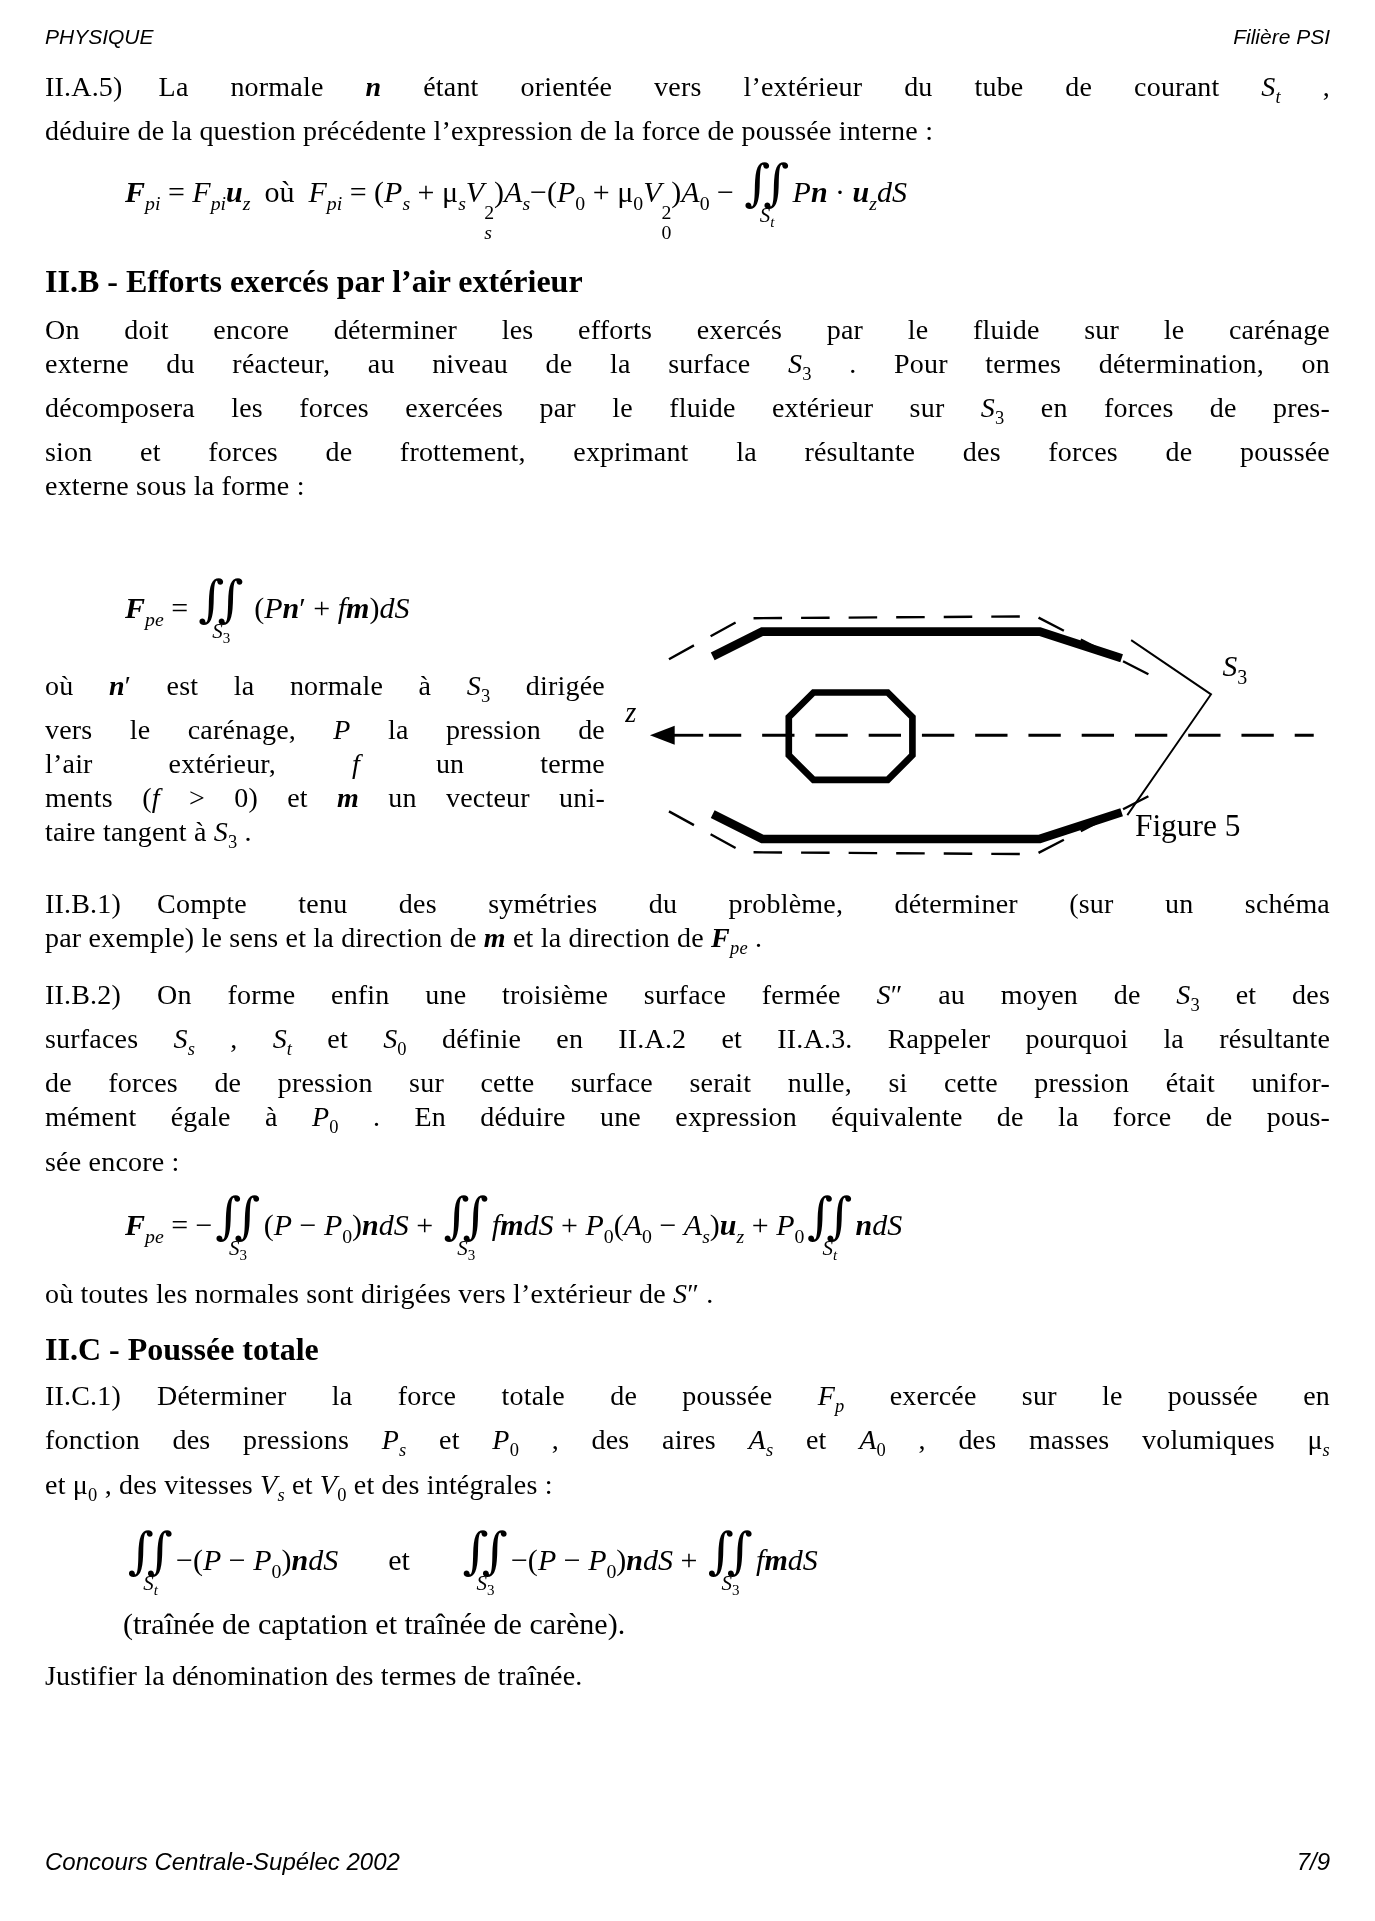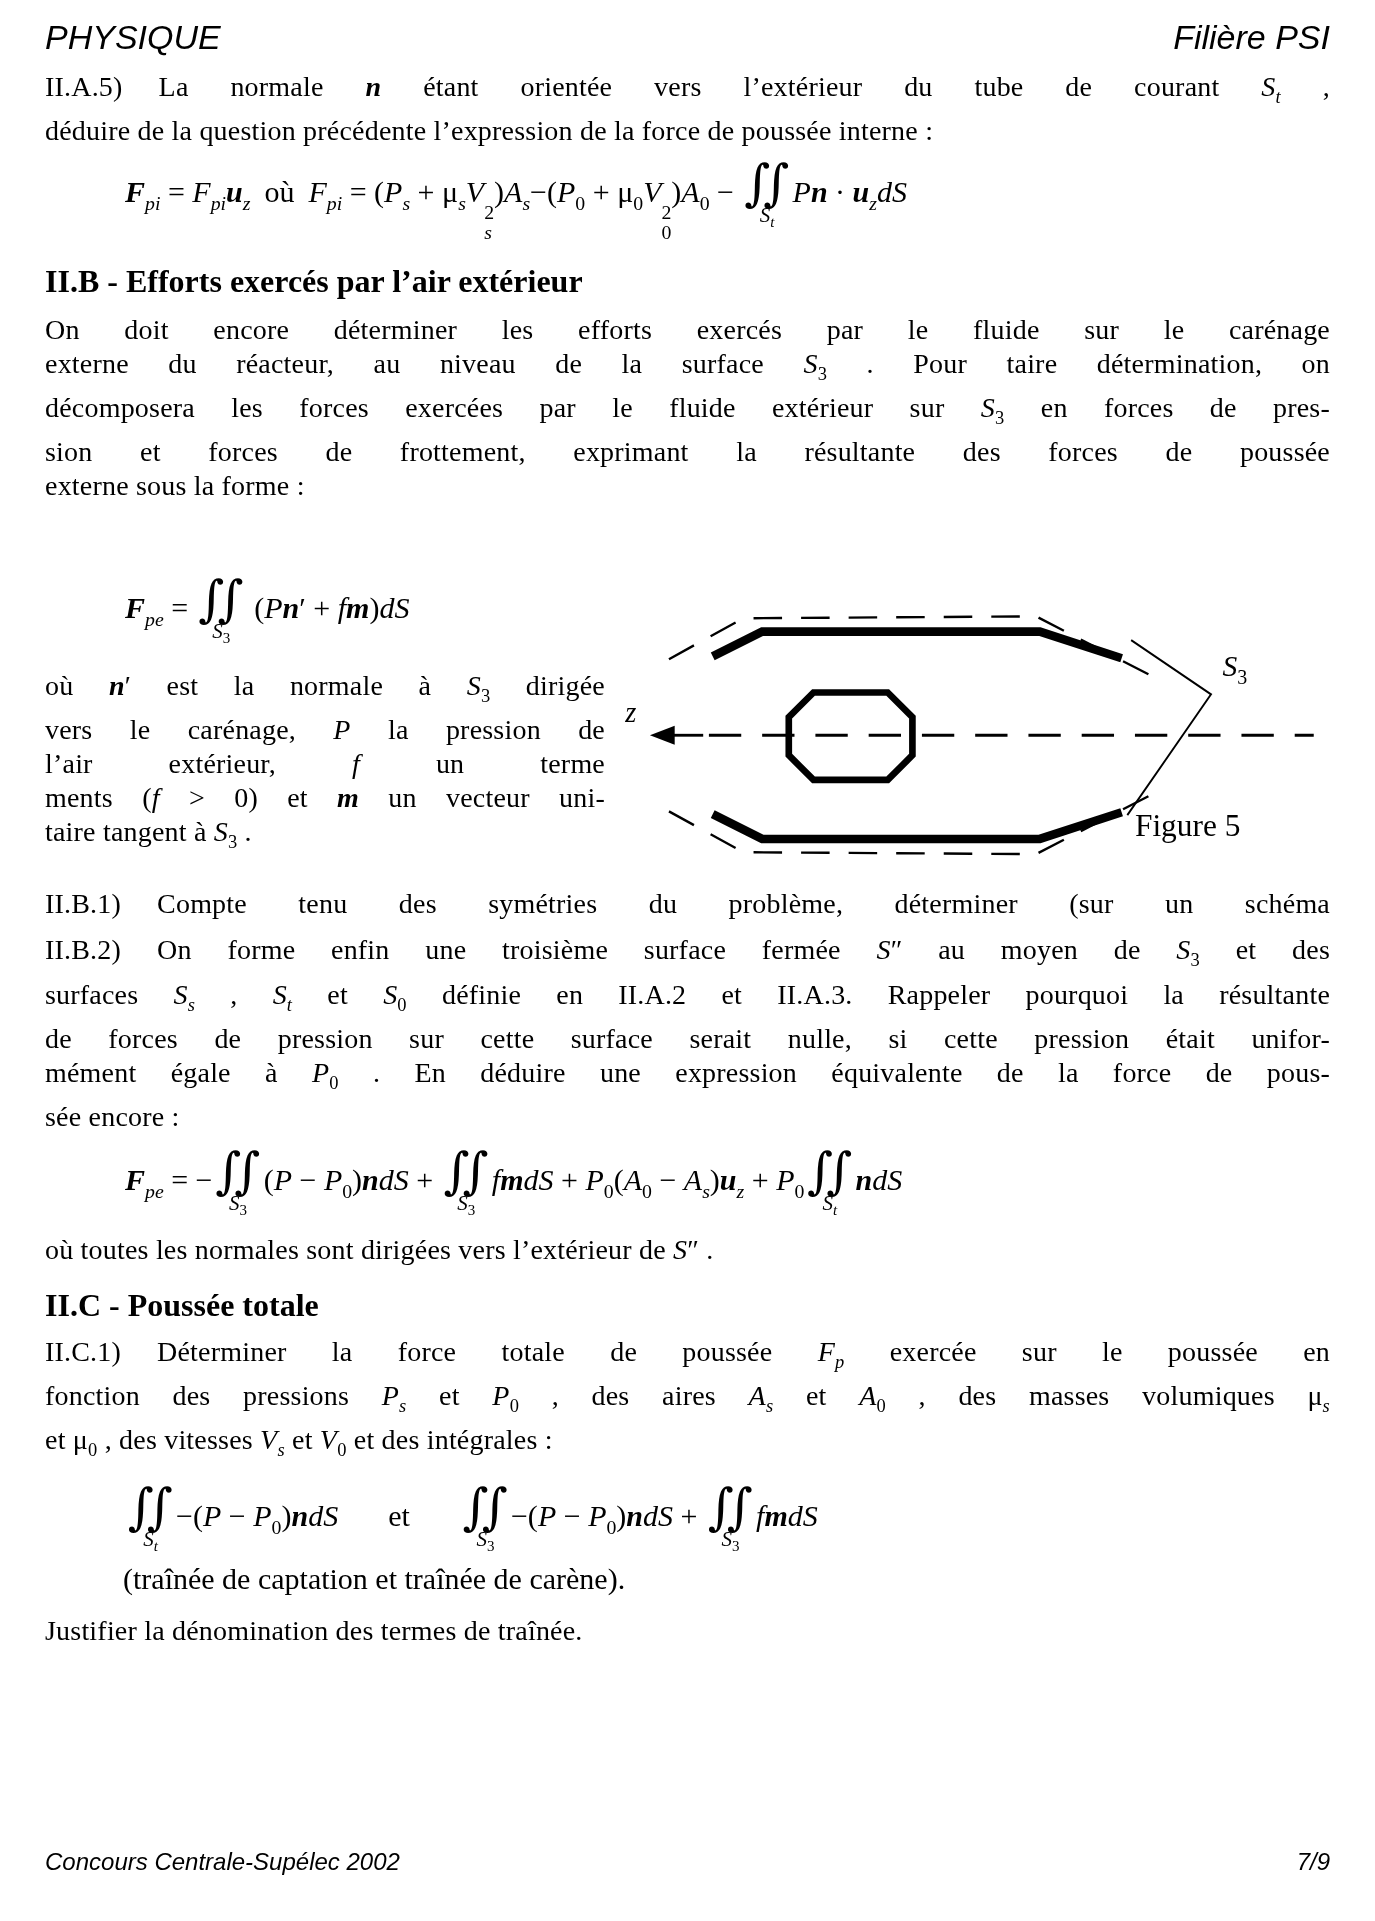--- a/index.html
+++ b/index.html
@@ -1,19 +1,19 @@
 <!DOCTYPE html>
 <html lang="fr"><head>
 <meta charset="utf-8">
 <style>
   html,body{margin:0;padding:0;background:#e8e8e8;}
   body{width:1375px;height:1921px;position:relative;font-family:"Liberation Serif",serif;color:#000;}
   .page{position:absolute;inset:0;background:#ffffff;padding:18px 45px 0 45px;box-sizing:border-box;overflow:hidden;}
   .hdr{display:flex;justify-content:space-between;align-items:baseline;
-       font-family:"Liberation Sans",sans-serif;font-style:italic;font-size:34px;line-height:38px;}
+       font-family:"Liberation Sans",sans-serif;font-style:italic;font-size:21px;line-height:38px;}
   .para{font-size:28px;line-height:34px;letter-spacing:0.2px;}
   .jline{text-align:justify;text-align-last:justify;}
   .jline.last{text-align-last:left;}
   .gap{display:inline-block;}
   .tw-r{font-style:normal;}
   .tw-i{font-style:italic;}
   .tw-b{font-style:italic;font-weight:bold;}
   .sb{font-size:0.66em;font-style:italic;vertical-align:-0.4em;}
   .sb.rm{font-style:normal;}
   .sp{font-size:0.66em;vertical-align:0.5em;}
@@ -70,21 +70,21 @@
           <span class="sb rm">0</span>
         </span></span><span><span class="tw-r">)</span></span><span><span class="tw-i">A</span><span class="sb rm">0</span></span><span><span class="tw-r"> − </span></span><span class="intwrap">
         <span class="intsym">∫∫</span>
         <span class="intlim"><span>S</span><span class="limsub">t</span></span>
       </span><span><span class="tw-i">P</span></span><span><span class="tw-b">n</span></span><span><span class="tw-r"> · </span></span><span><span class="tw-b">u</span><span class="sb">z</span></span><span><span class="tw-i">dS</span></span></div>
 
   <h2 class="h2b">II.B - Efforts exercés par l’air extérieur</h2>
 
   <div class="para">
       <div class="jline"><span><span class="tw-r">On doit encore déterminer les efforts exercés par le fluide sur le carénage</span></span></div>
-      <div class="jline"><span><span class="tw-r">externe du réacteur, au niveau de la surface </span></span><span><span class="tw-i">S</span><span class="sb rm">3</span></span><span><span class="tw-r"> . Pour taire détermination, on</span></span></div>
+      <div class="jline"><span><span class="tw-r">externe du réacteur, au niveau de la surface </span></span><span><span class="tw-i">S</span><span class="sb rm">3</span></span><span><span class="tw-r"> . Pour termes détermination, on</span></span></div>
       <div class="jline"><span><span class="tw-r">décomposera les forces exercées par le fluide extérieur sur </span></span><span><span class="tw-i">S</span><span class="sb rm">3</span></span><span><span class="tw-r"> en forces de pres-</span></span></div>
       <div class="jline"><span><span class="tw-r">sion et forces de frottement, exprimant la résultante des forces de poussée</span></span></div>
       <div class="jline last"><span><span class="tw-r">externe sous la forme :</span></span></div>
     </div>
 
   <div class="figrow">
     <div class="leftcol">
       <div class="formula f2"><span><span class="tw-b">F</span><span class="sb">pe</span></span><span><span class="tw-r"> = </span></span><span class="intwrap">
             <span class="intsym">∫∫</span>
             <span class="intlim"><span>S</span><span class="limsub rm">3</span></span>
@@ -112,20 +112,21 @@
         </g>
         <text x="16" y="126" font-size="30" font-style="italic" font-family="Liberation Serif, serif" fill="#000">z</text>
         <text x="644" y="78" font-size="31" font-family="Liberation Serif, serif" fill="#000"><tspan font-style="italic">S</tspan><tspan dy="8" font-size="21">3</tspan></text>
         <text x="552" y="246" font-size="33" font-family="Liberation Serif, serif" fill="#000">Figure 5</text>
       </svg>
     </div>
   </div>
 
   <div class="para pb1">
       <div class="jline"><span><span class="tw-r">II.B.1)</span></span><span class="gap" style="width: 36px;"></span><span><span class="tw-r">Compte tenu des symétries du problème, déterminer (sur un schéma</span></span></div>
+      <div class="jline last"><span><span class="tw-r">par exemple) le sens et la direction de </span></span><span><span class="tw-b">m</span></span><span><span class="tw-r"> et la direction de </span></span><span><span class="tw-b">F</span><span class="sb">pe</span></span><span><span class="tw-r"> .</span></span></div>
     </div>
 
   <div class="para pb2">
       <div class="jline"><span><span class="tw-r">II.B.2)</span></span><span class="gap" style="width: 36px;"></span><span><span class="tw-r">On forme enfin une troisième surface fermée </span></span><span><span class="tw-i">S</span></span><span><span class="tw-r">″</span></span><span><span class="tw-r"> au moyen de </span></span><span><span class="tw-i">S</span><span class="sb rm">3</span></span><span><span class="tw-r"> et des</span></span></div>
       <div class="jline"><span><span class="tw-r">surfaces </span></span><span><span class="tw-i">S</span><span class="sb">s</span></span><span><span class="tw-r"> , </span></span><span><span class="tw-i">S</span><span class="sb">t</span></span><span><span class="tw-r"> et </span></span><span><span class="tw-i">S</span><span class="sb rm">0</span></span><span><span class="tw-r"> définie en II.A.2 et II.A.3. Rappeler pourquoi la résultante</span></span></div>
       <div class="jline"><span><span class="tw-r">de forces de pression sur cette surface serait nulle, si cette pression était unifor-</span></span></div>
       <div class="jline"><span><span class="tw-r">mément égale à </span></span><span><span class="tw-i">P</span><span class="sb rm">0</span></span><span><span class="tw-r"> . En déduire une expression équivalente de la force de pous-</span></span></div>
       <div class="jline last"><span><span class="tw-r">sée encore :</span></span></div>
     </div>
 

